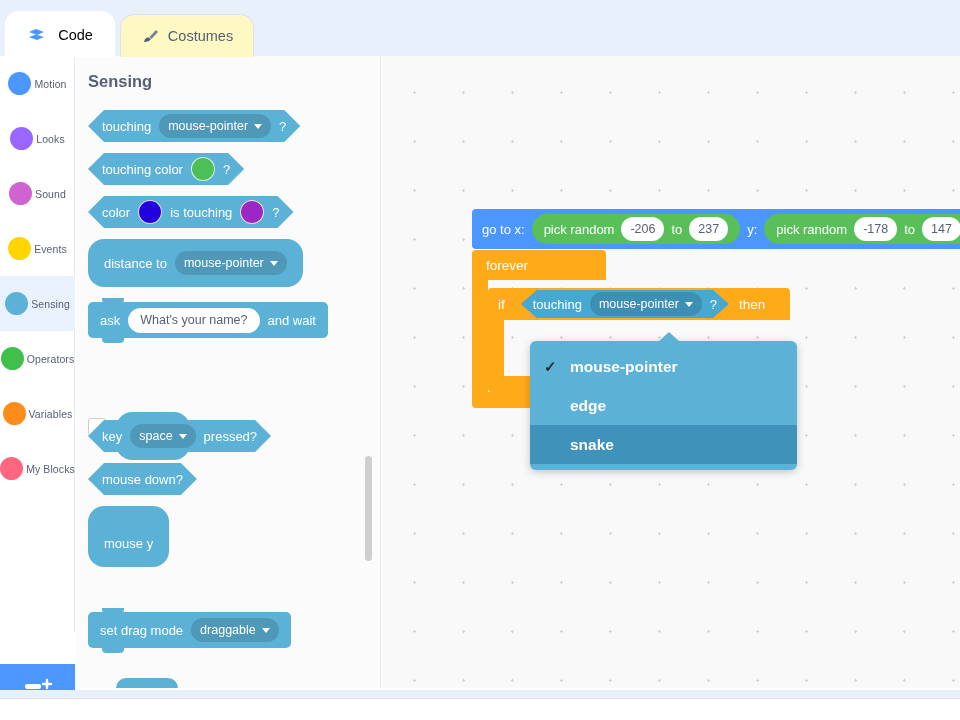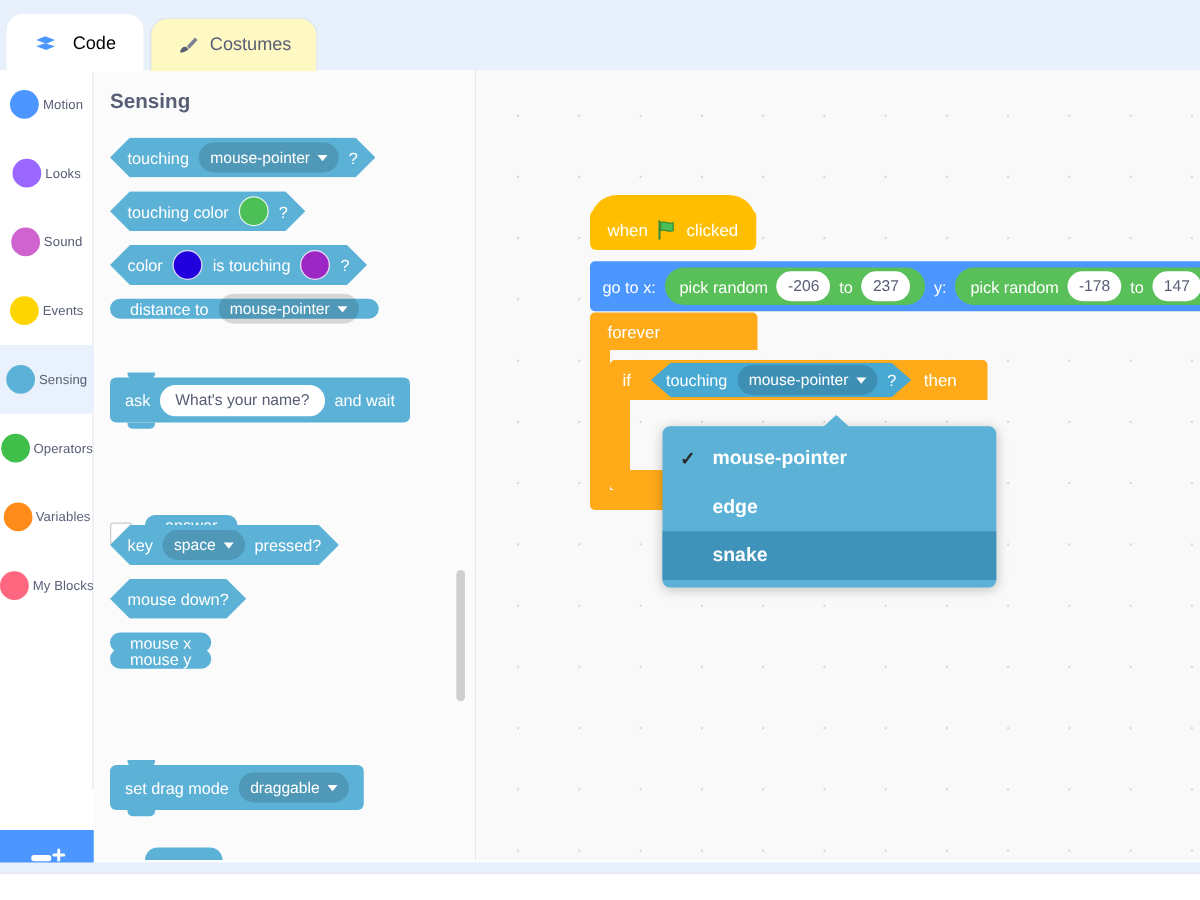--- a/index.html
+++ b/index.html
@@ -73,21 +73,21 @@
   .sensing-dk { background: #47a8d1; }
   .motion  { background: #4c97ff; }
   .operator{ background: #59c059; }
 
   
   .hexblk {
     height: 32px; padding: 0 14px; gap: 8px;
     clip-path: polygon(16px 0, calc(100% - 16px) 0, 100% 50%, calc(100% - 16px) 100%, 16px 100%, 0 50%);
   }
   
-  .rndblk { height: 16px; padding: 0 16px; border-radius: 16px; gap: 8px; }
+  .rndblk { height: 48px; padding: 0 16px; border-radius: 16px; gap: 8px; }
   
   .stkblk { height: 36px; padding: 0 12px; border-radius: 5px; gap: 8px; }
 
   .inset-drop {
     background: rgba(0,0,0,.14); border-radius: 14px; height: 24px;
     padding: 0 9px; display: flex; align-items: center; gap: 6px;
     font-size: 12.5px; color: #fff; cursor: pointer;
   }
   .inset-white {
     background: #fff; border-radius: 14px; height: 25px; padding: 0 12px;
@@ -331,30 +331,20 @@
           <span class="caret"></span>
         </span>
         <span>?</span>
       </span>
       <span style="margin-left:2px;">then</span>
     </div>
     <div class="c-left" style="left:0; top:32px; height:56px;"></div>
     <div class="c-bot" style="left:0; top:88px; width:70px; height:16px;"></div>
   </div>
 
-  <div class="hatblk" style="left:472px; top:168px; height:32px;">
-    <span>when</span>
-    <span style="display:flex;align-items:center;">
-      <svg width="17" height="16" viewBox="0 0 17 16">
-        <path d="M2.6 1 v14" stroke="#3a8b3a" stroke-width="1.7" stroke-linecap="round"></path>
-        <path d="M3.6 2 C7 0.4 9.5 3.6 13.6 2.2 L13.6 8.6 C9.5 10 7 6.8 3.6 8.4 Z" fill="#4cbf56" stroke="#3a8b3a" stroke-width="1"></path>
-      </svg>
-    </span>
-    <span>clicked</span>
-  </div>
 
   <div class="blk motion" style="left:472px; top:209px; height:40px; border-radius:4px; padding:0 10px; gap:7px; width:520px;">
     <span>go to x:</span>
     <span class="blk operator rndblk" style="position:relative; height:30px; padding:0 12px; gap:7px;">
       <span>pick random</span>
       <span class="num-oval">-206</span>
       <span>to</span>
       <span class="num-oval">237</span>
     </span>
     <span>y:</span>

